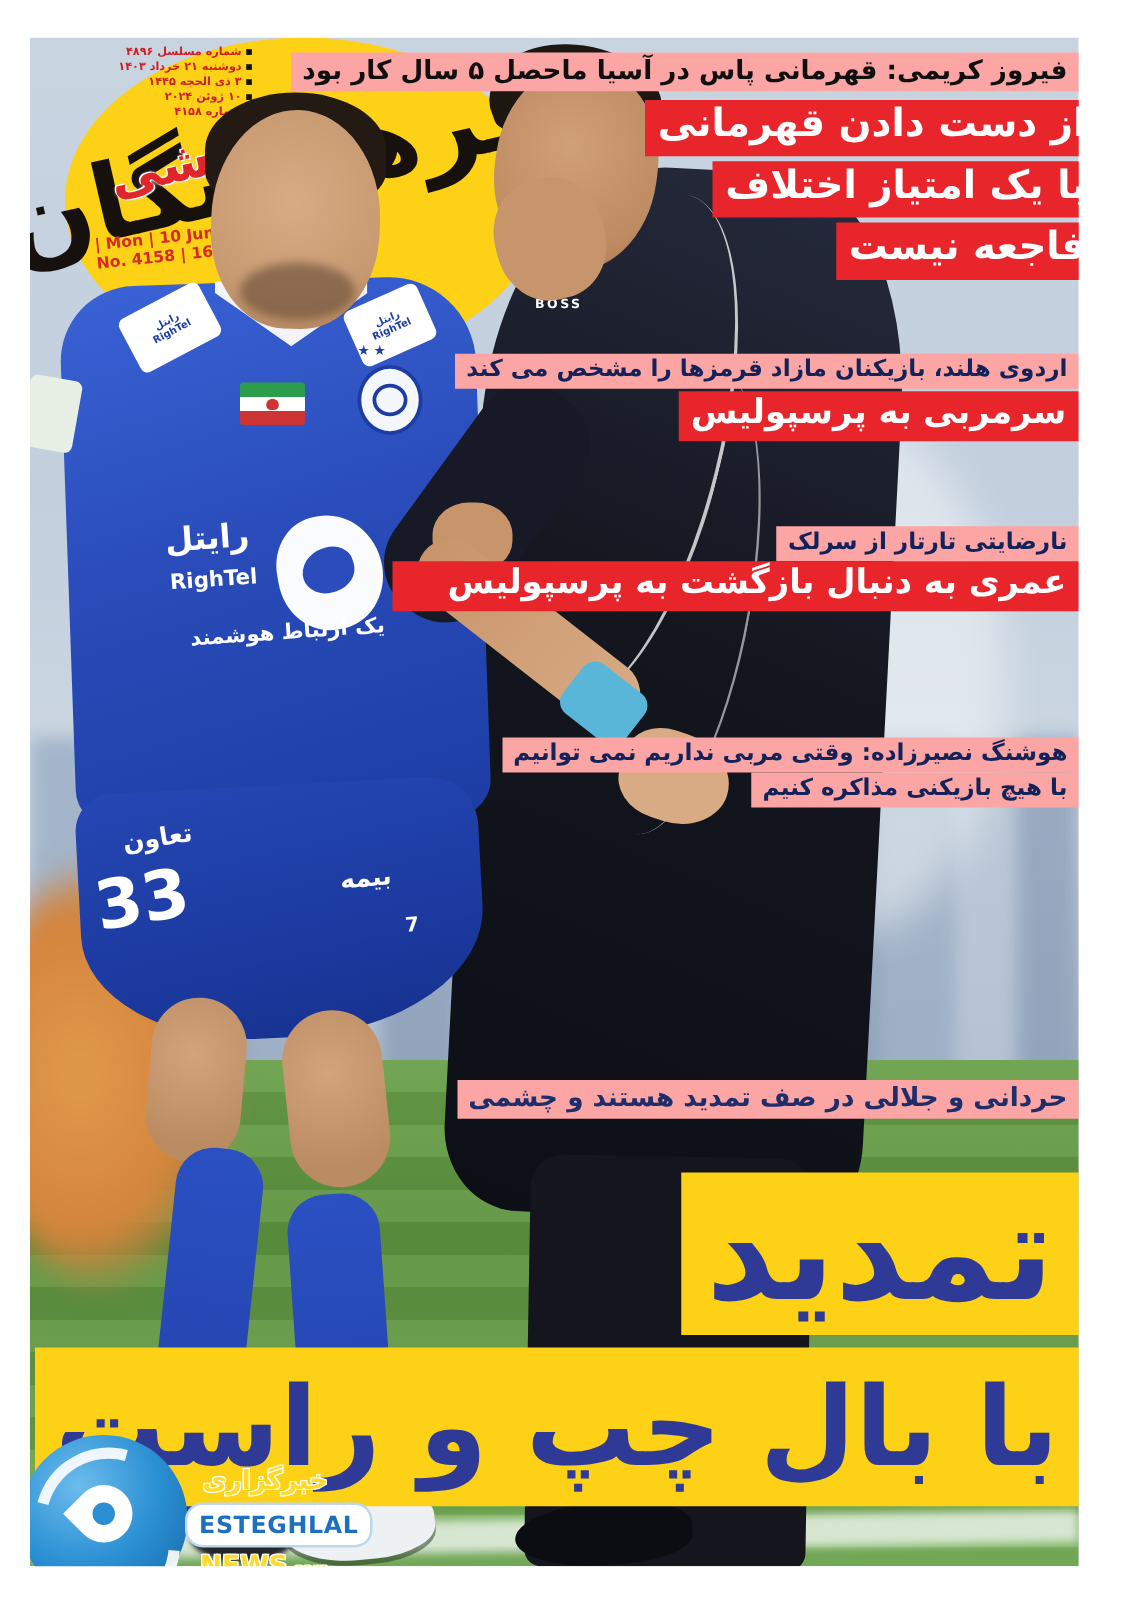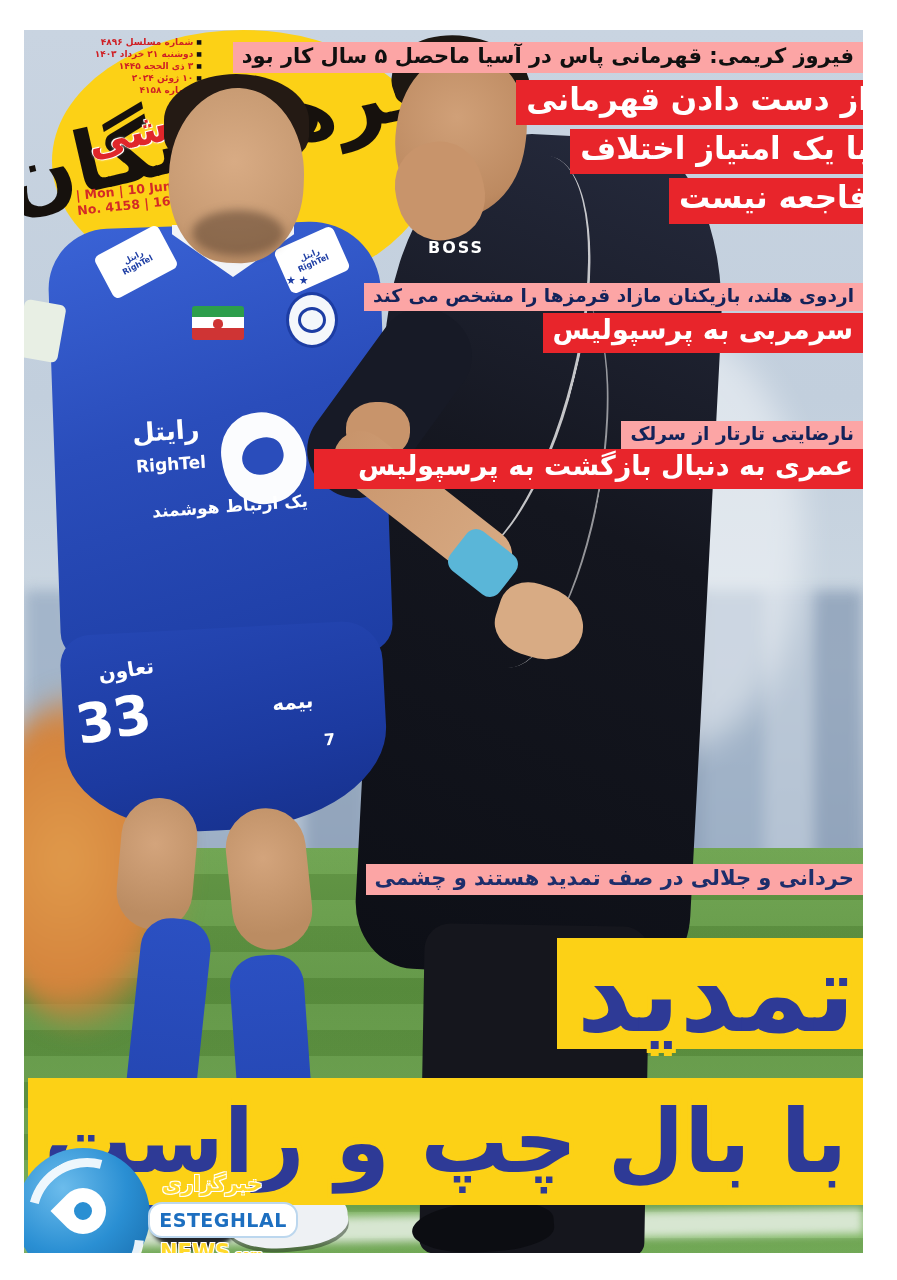--- a/index.html
+++ b/index.html
@@ -30,21 +30,21 @@
   .mast-en{position:absolute;left:52px;top:148px;color:#d42b26;font-weight:bold;font-size:12.5px;line-height:15px;
            transform:rotate(-6deg);white-space:nowrap;}
   
   .coach-torso{position:absolute;left:350px;top:105px;width:335px;height:840px;transform:rotate(3deg);
                background:linear-gradient(200deg,#262b3e 0%,#14161f 45%,#0d0f16 100%);
                border-radius:42% 30% 14% 18% / 26% 22% 8% 8%;}
   .zip1{position:absolute;left:400px;top:120px;width:150px;height:420px;border-right:3px solid rgba(255,255,255,.75);
         border-radius:50%;transform:rotate(14deg);}
   .zip2{position:absolute;left:455px;top:260px;width:120px;height:380px;border-right:2px solid rgba(255,255,255,.55);
         border-radius:50%;transform:rotate(10deg);}
-  .coach-brand{position:absolute;left:404px;top:208px;color:#fff;font-size:16px;font-weight:bold;letter-spacing:2px;}
+  .coach-brand{position:absolute;left:404px;top:208px;color:#fff;font-size:10px;font-weight:bold;letter-spacing:2px;}
   .coach-head{position:absolute;left:372px;top:22px;width:130px;height:165px;transform:rotate(8deg);
               background:radial-gradient(circle at 45% 40%,#d0a078 0%,#bd8a61 70%,#a5744e 100%);border-radius:48%;}
   .coach-hair{position:absolute;left:368px;top:6px;width:138px;height:88px;background:#1d1712;border-radius:50% 50% 42% 42%;transform:rotate(8deg);}
   .coach-hand{position:absolute;left:372px;top:112px;width:88px;height:98px;background:#c8946b;border-radius:46%;transform:rotate(-14deg);}
   .coach-arm{position:absolute;left:318px;top:268px;width:95px;height:210px;background:#171a26;border-radius:45px;transform:rotate(36deg);}
   .coach-grip{position:absolute;left:322px;top:372px;width:64px;height:56px;background:#c8946b;border-radius:46%;}
   .coach-legs{position:absolute;left:398px;top:895px;width:225px;height:330px;background:#15161d;border-radius:26px 26px 14px 14px;transform:rotate(1deg);}
   .coach-shoe{position:absolute;left:388px;top:1172px;width:142px;height:50px;background:#0c0d12;border-radius:50% 42% 40% 50%;transform:rotate(-4deg);}
   .p-torso{position:absolute;left:30px;top:195px;width:332px;height:432px;transform:rotate(-2deg);
            background:linear-gradient(165deg,#3a63d6 0%,#2a4dbb 45%,#1d3da4 100%);border-radius:60px 70px 28px 30px;}
@@ -219,26 +219,30 @@
     <div class="redline">سرمربی به پرسپولیس</div>
   </div>
 
   <div class="abs" style="right:34px;top:421px;z-index:10;display:flex;flex-direction:column;align-items:flex-start;">
     <div class="kick kick-s">نارضایتی تارتار از سرلک</div>
   </div>
   <div class="abs redlines rc" style="right:34px;top:449px;">
     <div class="redline">عمری به دنبال بازگشت به پرسپولیس</div>
   </div>
 
+  <div class="abs" style="right:34px;top:590px;z-index:10;display:flex;flex-direction:column;align-items:flex-end;">
+    <div class="kick kick-s">هوشنگ نصیرزاده: وقتی مربی نداریم نمی توانیم</div>
+    <div class="kick kick-s">با هیچ بازیکنی مذاکره کنیم</div>
+  </div>
 
   <div class="abs" style="right:34px;top:864px;z-index:10;display:flex;flex-direction:column;align-items:flex-end;gap:2px;">
     <div class="kick kick-e">حردانی و جلالی در صف تمدید هستند و چشمی</div>
   </div>
 
-  <div class="band" style="left:545px;top:938px;width:318px;height:111px;margin-left:12px;">
+  <div class="band" style="left:545px;top:938px;width:318px;height:130px;">
     <div class="band-txt" style="font-size:108px;">تمدید</div>
   </div>
   <div class="band" style="left:28px;top:1078px;width:835px;height:127px;">
     <div class="band-txt" style="font-size:88px;">با بال چپ و راست</div>
   </div>
 
   <div class="wm">
     <div class="wm-ball"></div>
     <div class="wm-arc" style="left:28px;top:1158px;width:100px;height:100px;transform:rotate(-30deg);"></div>
     <div class="wm-arc" style="left:36px;top:1182px;width:90px;height:90px;transform:rotate(140deg);"></div>

